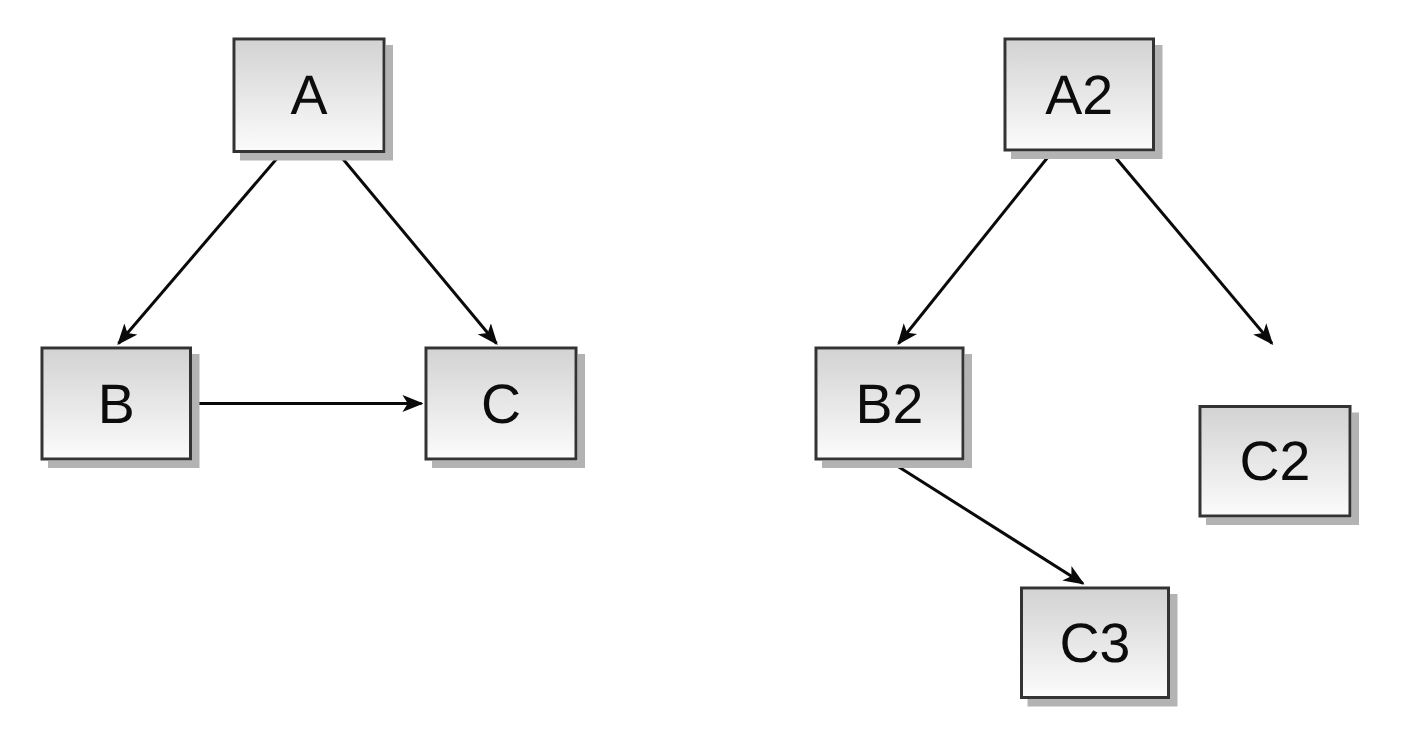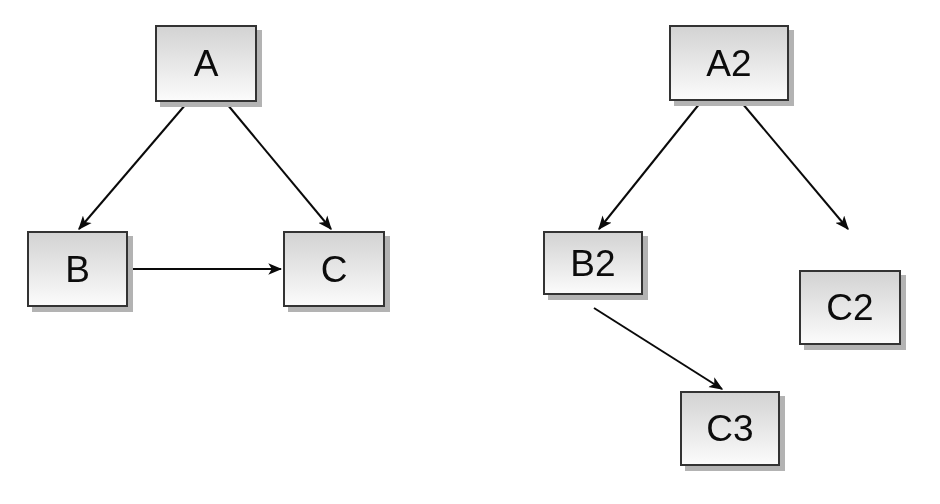--- a/index.html
+++ b/index.html
@@ -59,24 +59,24 @@
   <div id="nodes-group">
       <div class="node" style="left: 155px; top: 25px; width: 102px; height: 77px;">
         <span class="node-label">A</span>
       </div>
       <div class="node" style="left: 27px; top: 231px; width: 101px; height: 76px;">
         <span class="node-label">B</span>
       </div>
       <div class="node" style="left: 283px; top: 231px; width: 102px; height: 76px;">
         <span class="node-label">C</span>
       </div>
-      <div class="node" style="left: 669px; top: 25px; width: 120px; height: 76px;">
+      <div class="node" style="left: 669px; top: 25px; width: 101px; height: 76px;">
         <span class="node-label">A2</span>
       </div>
-      <div class="node" style="left: 543px; top: 231px; width: 100px; height: 64px;">
+      <div class="node" style="left: 543px; top: 231px; width: 100px; height: 76px;">
         <span class="node-label">B2</span>
       </div>
       <div class="node" style="left: 799px; top: 231px; width: 102px; height: 75px; margin-top: 39px;">
         <span class="node-label">C2</span>
       </div>
       <div class="node" style="left: 680px; top: 391px; width: 100px; height: 75px;">
         <span class="node-label">C3</span>
       </div>
     </div>
 </div>

